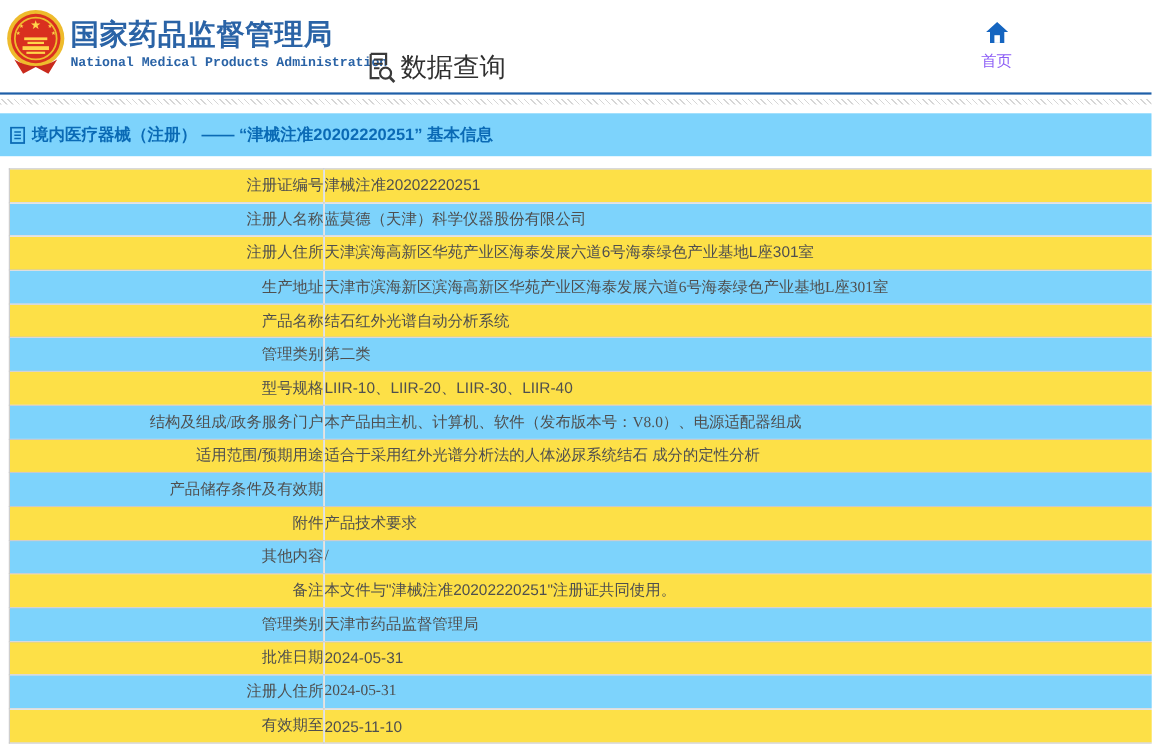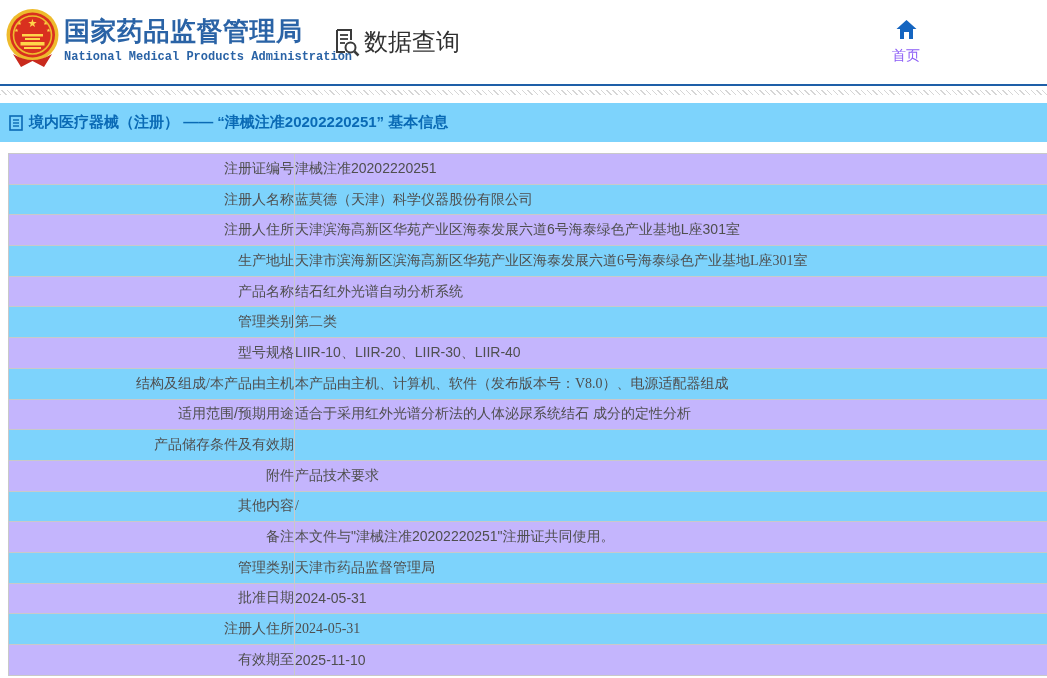--- a/index.html
+++ b/index.html
@@ -9,40 +9,40 @@
     background:#ffffff;
     overflow:hidden;
     font-family:"Liberation Sans","DejaVu Sans",sans-serif;
   }
   
   .header{position:absolute;top:0;left:0;width:100%;height:84px;background:#fff;}
   .emblem{position:absolute;left:5px;top:8px;width:55px;height:62px;cursor:pointer;}
   .title-block{position:absolute;left:64px;top:16px;cursor:pointer;}
   .agency-title{font-size:26px;font-weight:bold;color:#2a63a6;line-height:30px;letter-spacing:0.5px;}
   .agency-subtitle{font-size:12px;font-weight:bold;color:#2a63a6;margin-top:4px;font-family:Liberation Mono, monospace;}
-  .data-query{position:absolute;left:333px;top:26px;display:flex;align-items:center;gap:3px;cursor:pointer;}
+  .data-query{position:absolute;left:333px;top:45px;display:flex;align-items:center;gap:3px;cursor:pointer;}
   .data-query-label{font-size:24px;color:#2f2f2f;}
   .nav-item{position:absolute;top:19px;text-align:center;cursor:pointer;}
   .nav-item .ic{display:block;margin:0 auto;}
   .nav-home{left:884px;width:44px;}
   .nav-portal{left:953px;width:90px;}
   .nav-label{display:block;font-size:14px;color:#8b5cf6;margin-top:7px;}
   
   .blue-line{position:absolute;top:84px;left:0;width:100%;height:2px;background:#1e5fa8;}
   .hatch{position:absolute;top:90px;left:0;width:100%;height:5px;
     background:repeating-linear-gradient(45deg,#d6d6d6 0,#d6d6d6 1px,transparent 1px,transparent 4px);}
   
   .crumb-band{position:absolute;top:103px;left:0;width:100%;height:39px;background:#7dd3fc;
     display:flex;align-items:center;padding-left:9px;box-sizing:border-box;}
   .crumb-text{font-size:15px;font-weight:bold;color:#0a6ab5;margin-left:6px;}
   
   .table-wrap{position:absolute;top:153px;left:8px;}
   table.info{border-collapse:collapse;table-layout:fixed;width:1100px;}
   table.info td{border:1px solid #c9c9c9;height:29.7px;font-size:14px;color:#4f4f4f;
-    padding:0;background:#c4b5fd;white-space:nowrap;overflow:hidden;}
+    padding:0;background:#fde047;white-space:nowrap;overflow:hidden;}
   td.cell-label{width:286px;text-align:right;padding-right:13px;box-sizing:border-box;}
   td.cell-value{padding-left:13px;}
   tr.alt td{background:#7dd3fc;font-family:Liberation Serif, serif;}
 </style>
 </head>
 <body>
 
 <div class="page">
 
   <div class="header">
@@ -131,21 +131,21 @@
   </tr>
           <tr class="alt">
     <td class="cell-label">管理类别</td>
     <td class="cell-value">第二类</td>
   </tr>
           <tr>
     <td class="cell-label">型号规格</td>
     <td class="cell-value">LIIR-10、LIIR-20、LIIR-30、LIIR-40</td>
   </tr>
           <tr class="alt">
-    <td class="cell-label">结构及组成/本产品由主机</td>
+    <td class="cell-label">结构及组成/政务服务门户</td>
     <td class="cell-value">本产品由主机、计算机、软件（发布版本号：V8.0）、电源适配器组成</td>
   </tr>
           <tr>
     <td class="cell-label">适用范围/预期用途</td>
     <td class="cell-value">适合于采用红外光谱分析法的人体泌尿系统结石 成分的定性分析</td>
   </tr>
           <tr class="alt">
     <td class="cell-label">产品储存条件及有效期</td>
     <td class="cell-value"></td>
   </tr>

